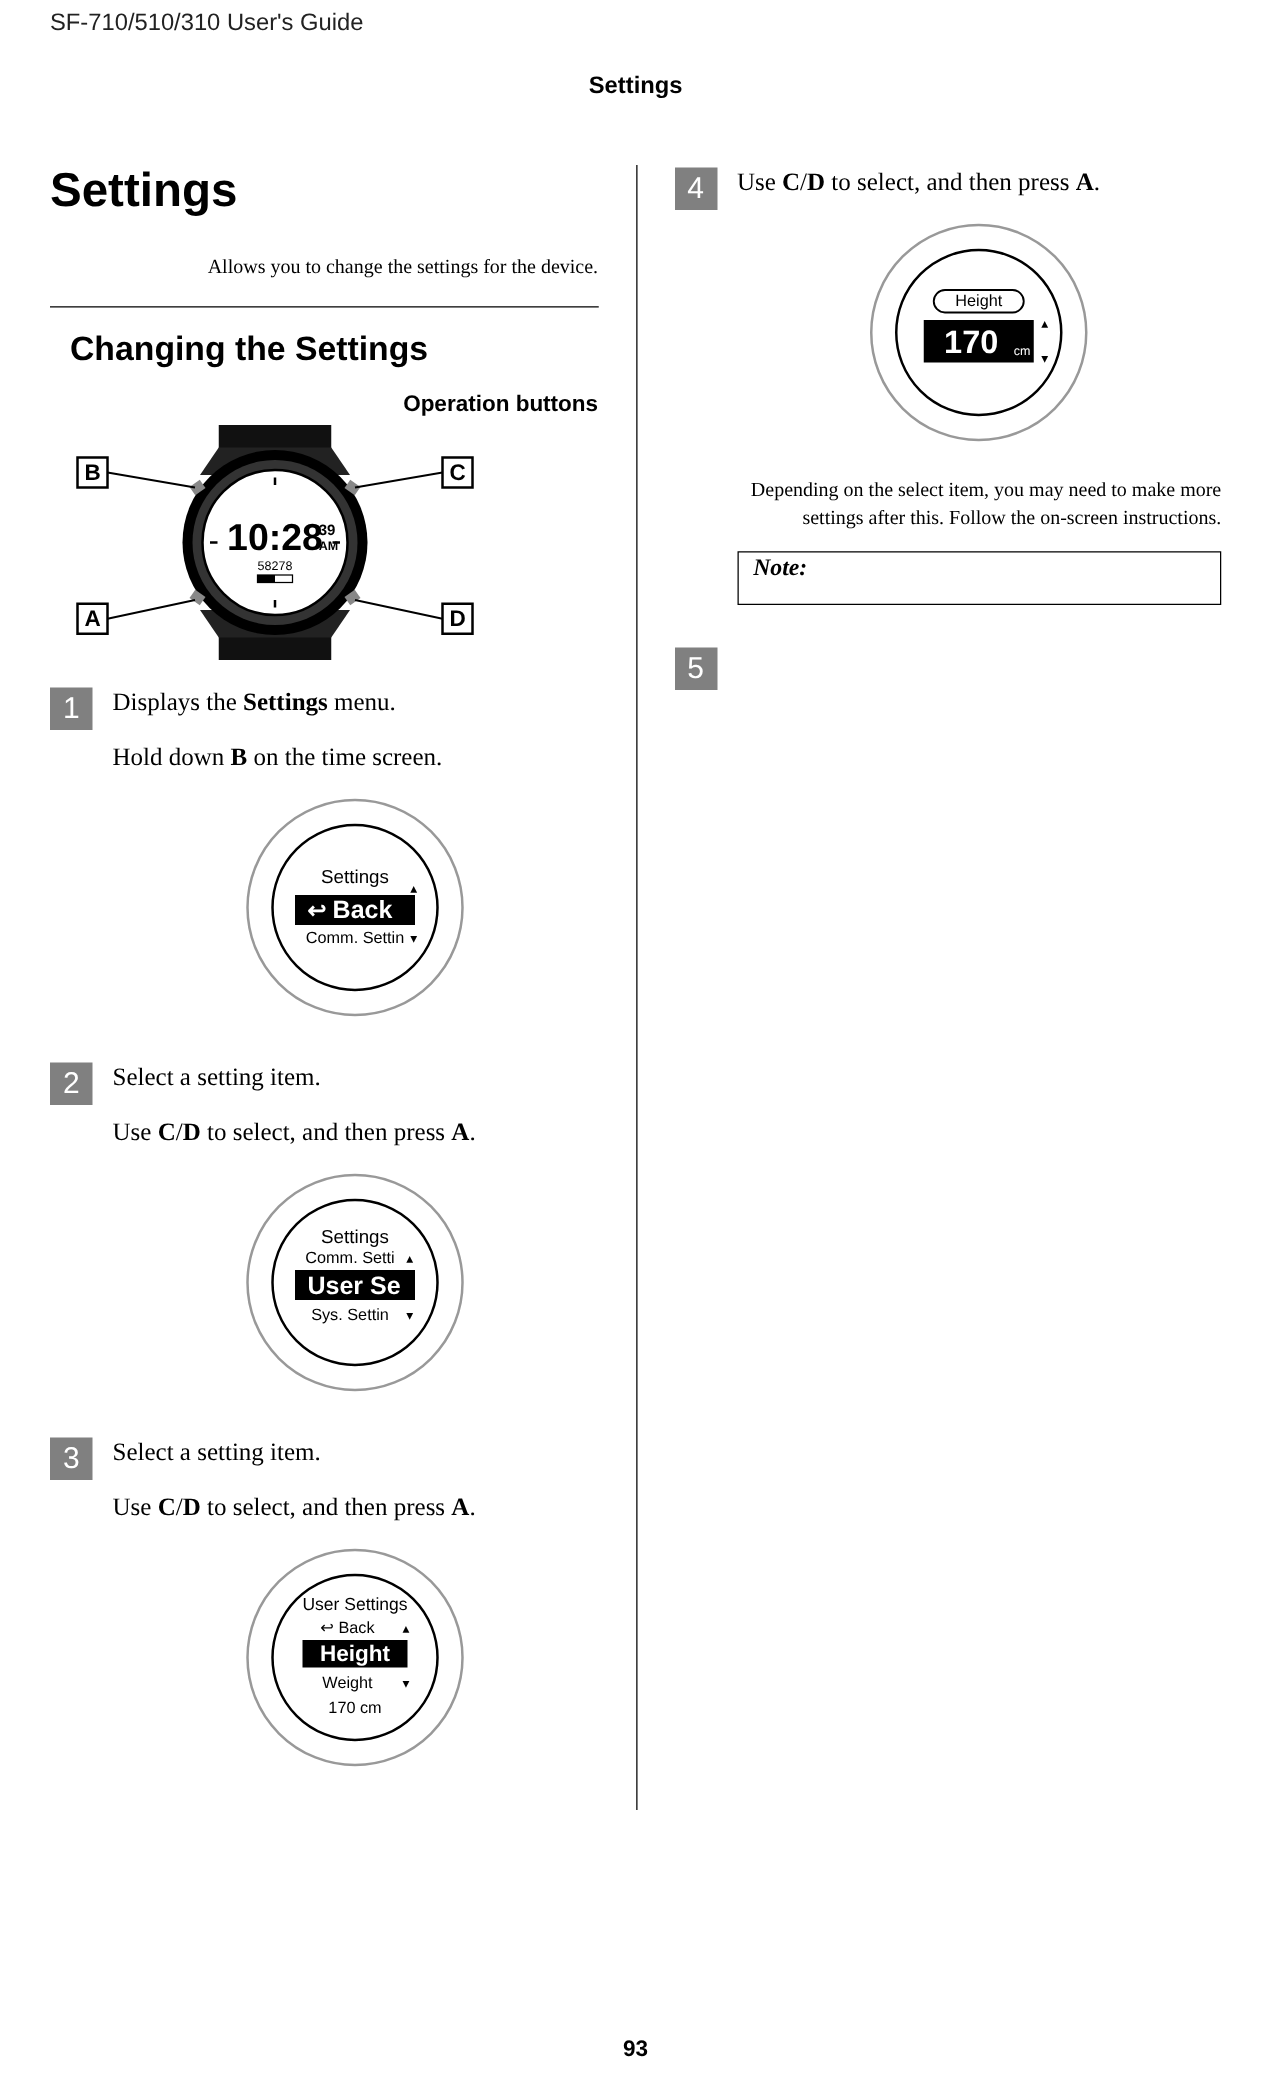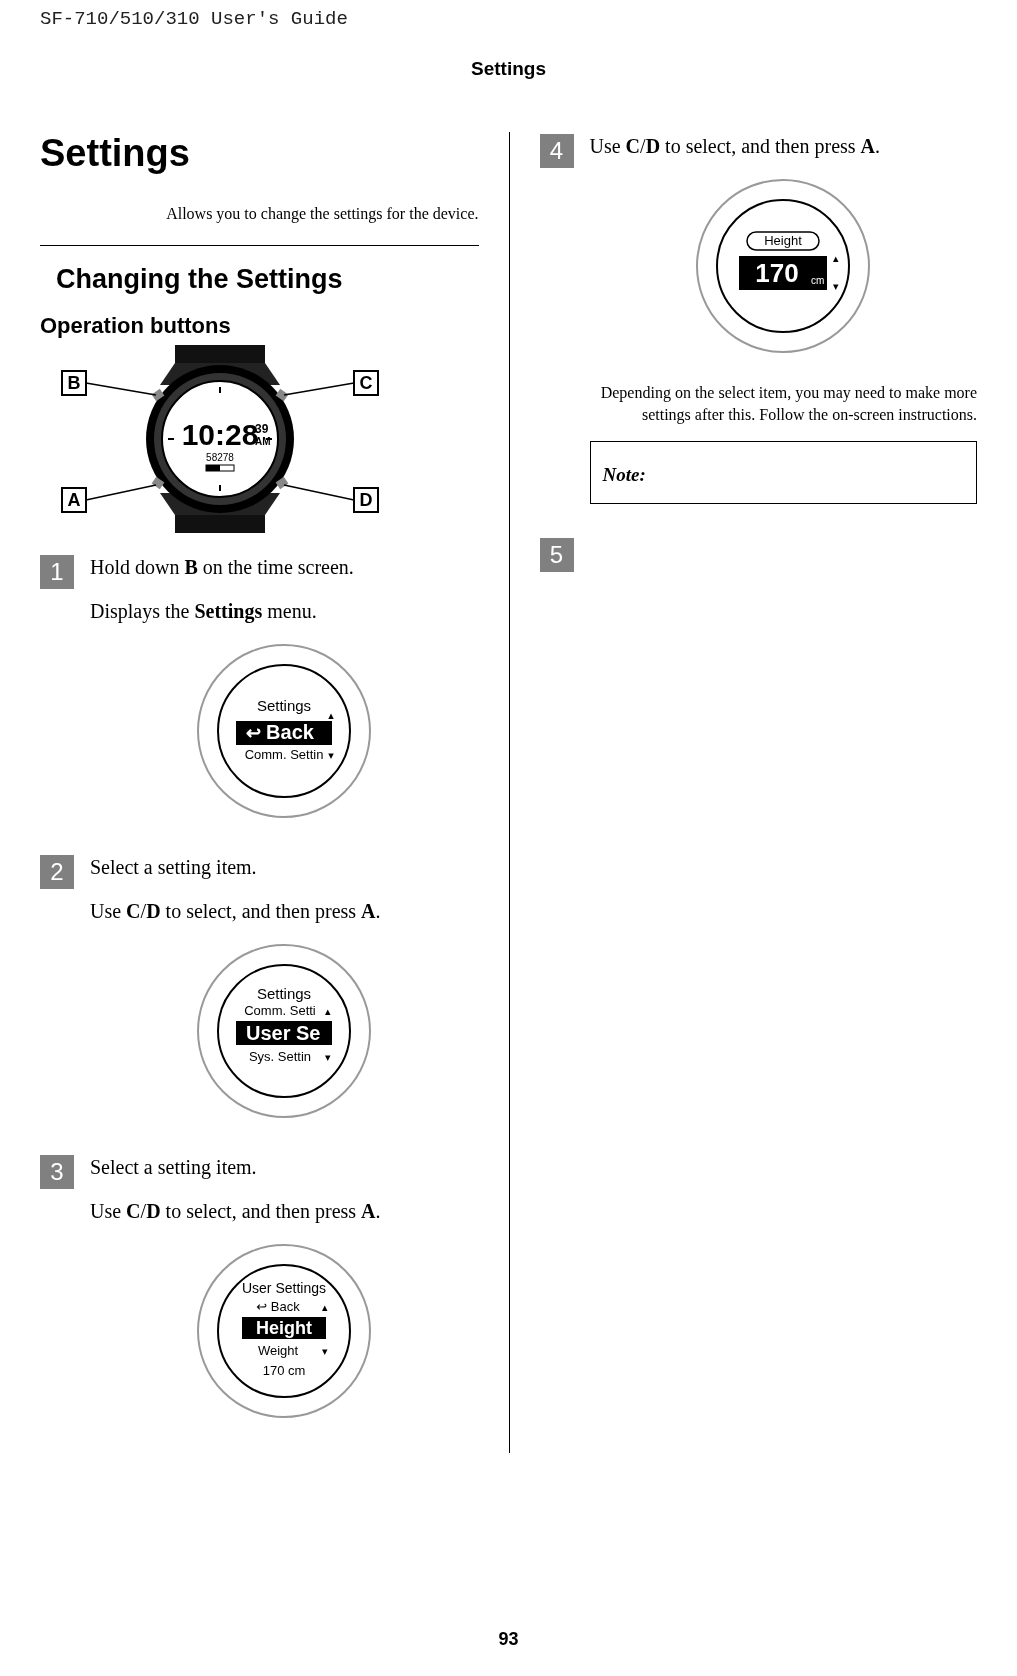--- a/index.html
+++ b/index.html
@@ -11,21 +11,21 @@
     background: #fff;
   }
   .page {
     width: 1017px;
     height: 1676px;
     position: relative;
     box-sizing: border-box;
     padding: 0 40px;
   }
   .header-line {
-    font-family: Liberation Mono, monospace;
+    font-family: Liberation Sans, sans-serif;
     font-size: 19px;
     padding-top: 8px;
     color: #222;
   }
   .section-header {
     font-family: Arial, Helvetica, sans-serif;
     font-weight: bold;
     font-size: 19px;
     text-align: center;
     margin-top: 28px;
@@ -65,22 +65,23 @@
     text-align: right;
   }
   .hr-line {
     border: none;
     border-top: 1.5px solid #000;
     margin: 16px 0 18px 0;
   }
   .op-buttons-label {
     font-family: Arial, Helvetica, sans-serif;
     font-weight: bold;
-    font-size: 22px;
+    font-size: 18px;
     margin-bottom: 6px;
+    text-align: right;
   }
   .step {
     display: flex;
     align-items: flex-start;
     margin-bottom: 6px;
   }
   .step-num {
     width: 34px;
     height: 34px;
     background: #808080;
@@ -108,21 +109,21 @@
   }
   .watch-svg { display:block; }
   .screen-circle {
     width: 180px;
     height: 180px;
     margin: 6px auto 26px auto;
     position: relative;
   }
   .note-box {
     border: 1.5px solid #000;
-    padding: 20px 12px 12px 12px;
+    padding: 0 12px 12px 12px;
     margin: 14px 0 26px 0;
   }
   .note-box .note-title {
     font-style: italic;
     font-weight: bold;
     font-size: 19px;
     margin: 0 0 2px 0;
   }
   .note-box .note-text {
     font-style: italic;
@@ -202,22 +203,22 @@
           <rect x="314" y="26" width="24" height="24" fill="#fff" stroke="#000" stroke-width="2"></rect>
           <text x="326" y="44" text-anchor="middle" font-family="Arial" font-weight="bold" font-size="18">C</text>
           <rect x="314" y="143" width="24" height="24" fill="#fff" stroke="#000" stroke-width="2"></rect>
           <text x="326" y="161" text-anchor="middle" font-family="Arial" font-weight="bold" font-size="18">D</text>
         </svg>
       </div>
 
       <div class="step">
         <div class="step-num">1</div>
         <div class="step-body">
+          <p><span>Displays the </span><span class="bold">Settings</span><span> menu.</span></p>
           <p><span>Hold down </span><span class="bold">B</span><span> on the time screen.</span></p>
-          <p><span>Displays the </span><span class="bold">Settings</span><span> menu.</span></p>
           <div class="screen-circle">
             <svg width="180" height="180" viewBox="0 0 180 180">
               <circle cx="90" cy="90" r="86" fill="#fff" stroke="#999" stroke-width="2"></circle>
               <circle cx="90" cy="90" r="66" fill="#fff" stroke="#000" stroke-width="2"></circle>
               <text x="90" y="70" text-anchor="middle" font-family="Arial" font-size="15">Settings</text>
               <text x="137" y="78" text-anchor="middle" font-family="Arial" font-size="11">▴</text>
               <rect x="42" y="80" width="96" height="24" fill="#000"></rect>
               <text x="52" y="98" font-family="Arial" font-weight="bold" font-size="18" fill="#fff"><tspan>↩ </tspan><tspan font-size="20">Back</tspan></text>
               <text x="90" y="118" text-anchor="middle" font-family="Arial" font-size="13">Comm. Settin</text>
               <text x="137" y="118" text-anchor="middle" font-family="Arial" font-size="11">▾</text>

